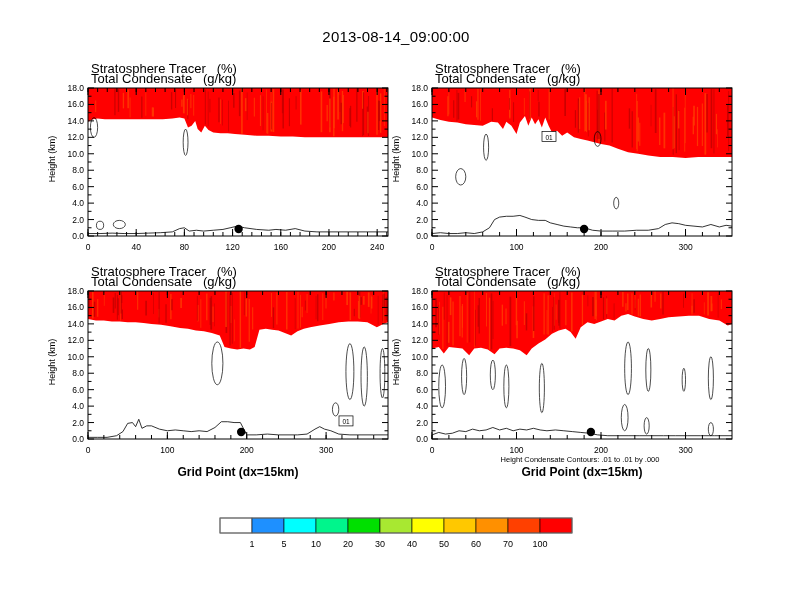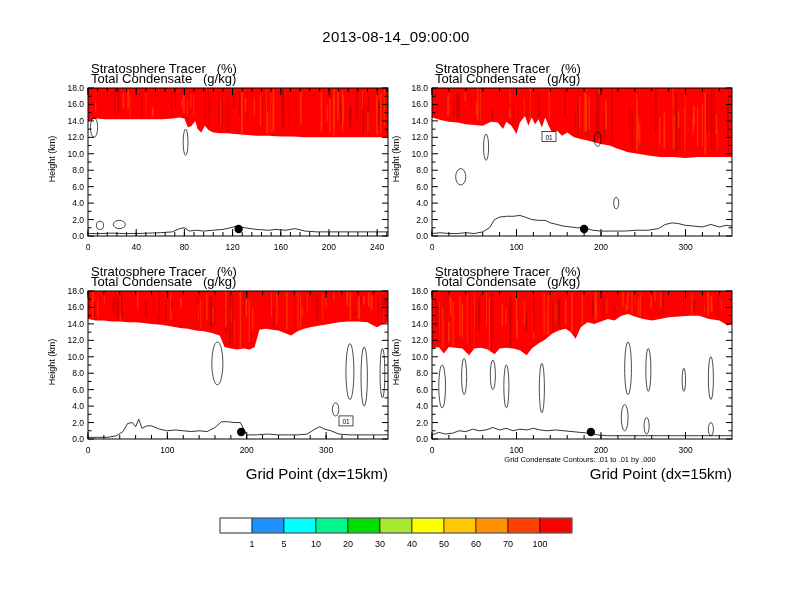--- a/index.html
+++ b/index.html
@@ -13,21 +13,21 @@
     position:absolute;left:0;top:28px;width:792px;text-align:center;
     font-size:15px;letter-spacing:.2px;
   }
 
   .panel{position:absolute;}
   .phdr{font-size:13px;line-height:10.5px;white-space:pre;}
   .ylab{
     position:absolute;font-size:9px;
     transform:rotate(-90deg);transform-origin:50% 50%;white-space:nowrap;
   }
-  .xlab{position:absolute;font-size:15px;text-align:right;white-space:nowrap;}
+  .xlab{position:absolute;font-size:12px;text-align:center;white-space:nowrap;font-weight:bold;}
   .inpanel-lbl{
     position:absolute;color:#fff;font-size:9.5px;font-weight:bold;
   }
   .note{position:absolute;font-size:7.5px;white-space:nowrap;}
 
   .cbar{position:absolute;}
   svg{display:block;}
   text{font-family:"Liberation Sans", sans-serif;}
 </style>
 </head>
@@ -924,14 +924,14 @@
         <text x="128" y="29" text-anchor="middle" font-size="9" fill="#000">20</text>
         <text x="160" y="29" text-anchor="middle" font-size="9" fill="#000">30</text>
         <text x="192" y="29" text-anchor="middle" font-size="9" fill="#000">40</text>
         <text x="224" y="29" text-anchor="middle" font-size="9" fill="#000">50</text>
         <text x="256" y="29" text-anchor="middle" font-size="9" fill="#000">60</text>
         <text x="288" y="29" text-anchor="middle" font-size="9" fill="#000">70</text>
         <text x="320" y="29" text-anchor="middle" font-size="9" fill="#000">100</text>
       </svg>
     </div>
 
-<div class="note" style="left: 580px; top: 455px; transform: translateX(-50%);">Grid Condensate Contours: .01 to .01 by .000</div>
+<div class="note" style="left: 580px; top: 455px; transform: translateX(-50%);">Height Condensate Contours: .01 to .01 by .000</div>
   </div>
 
 </body></html>

